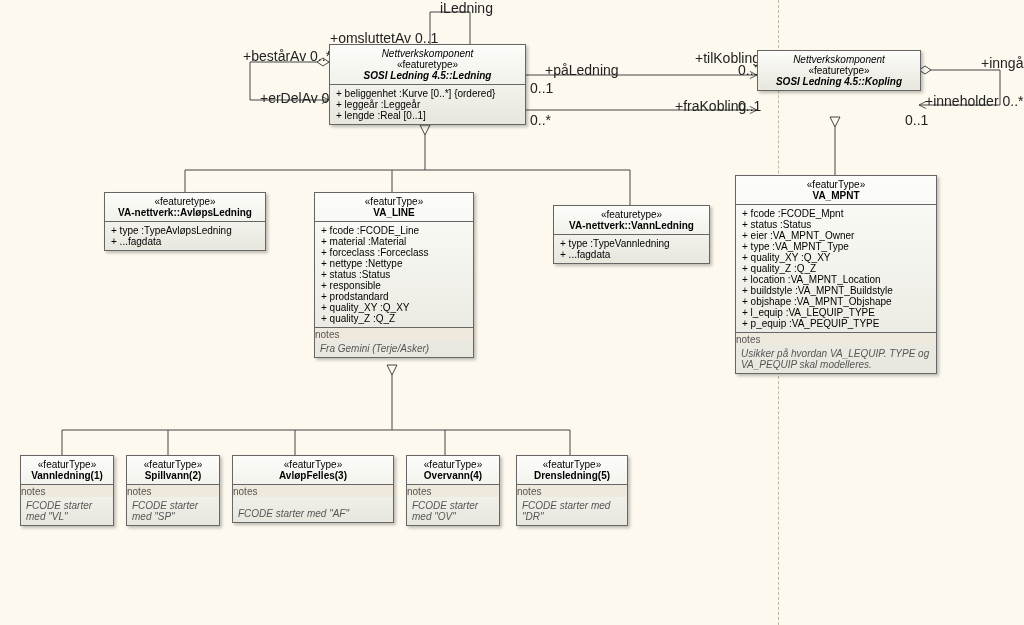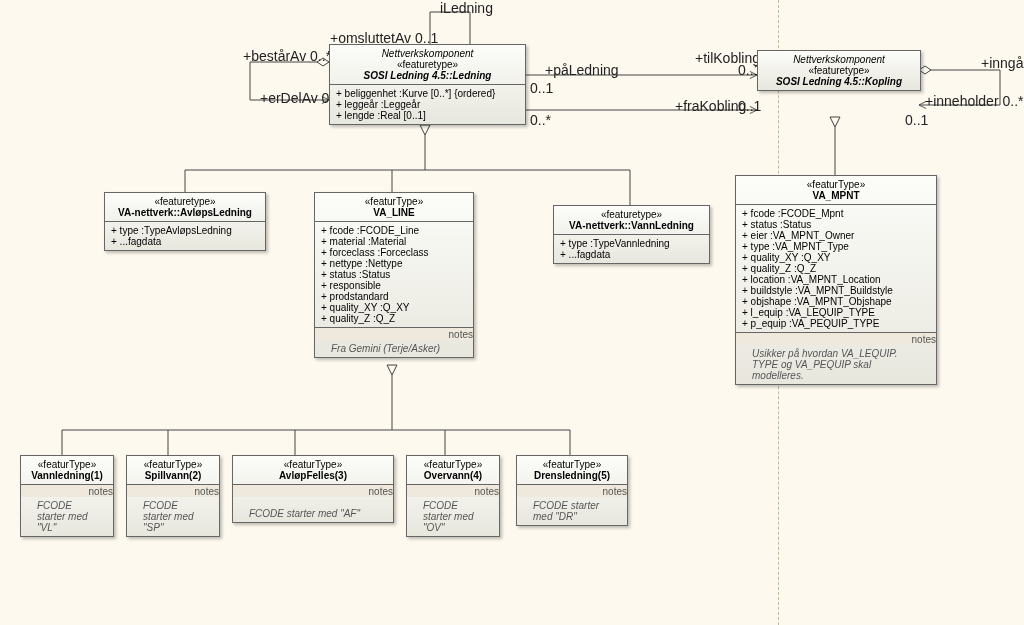--- a/index.html
+++ b/index.html
@@ -28,29 +28,29 @@
   .head {
     padding: 3px 6px;
     text-align: center;
   }
   .head .stereo { font-style: normal; }
   .head .super { font-style: italic; }
   .head .name { font-weight: bold; }
   .head .name.italic { font-style: italic; }
   .attr-row { white-space: nowrap; }
   .notes-label {
-    text-align: right;
+    text-align: left;
     font-style: normal;
     color: #555;
     border-top: 1px solid #666;
     padding: 1px 0 0 0;
     background: #eee9dc;
   }
   .notes-body {
-    padding: 3px 16px;
+    padding: 3px 5px;
     font-style: italic;
     color: #555;
   }
   svg.lines {
     position: absolute;
     left: 0; top: 0;
     width: 1024px; height: 625px;
     pointer-events: none;
   }
   .assoc-label {

